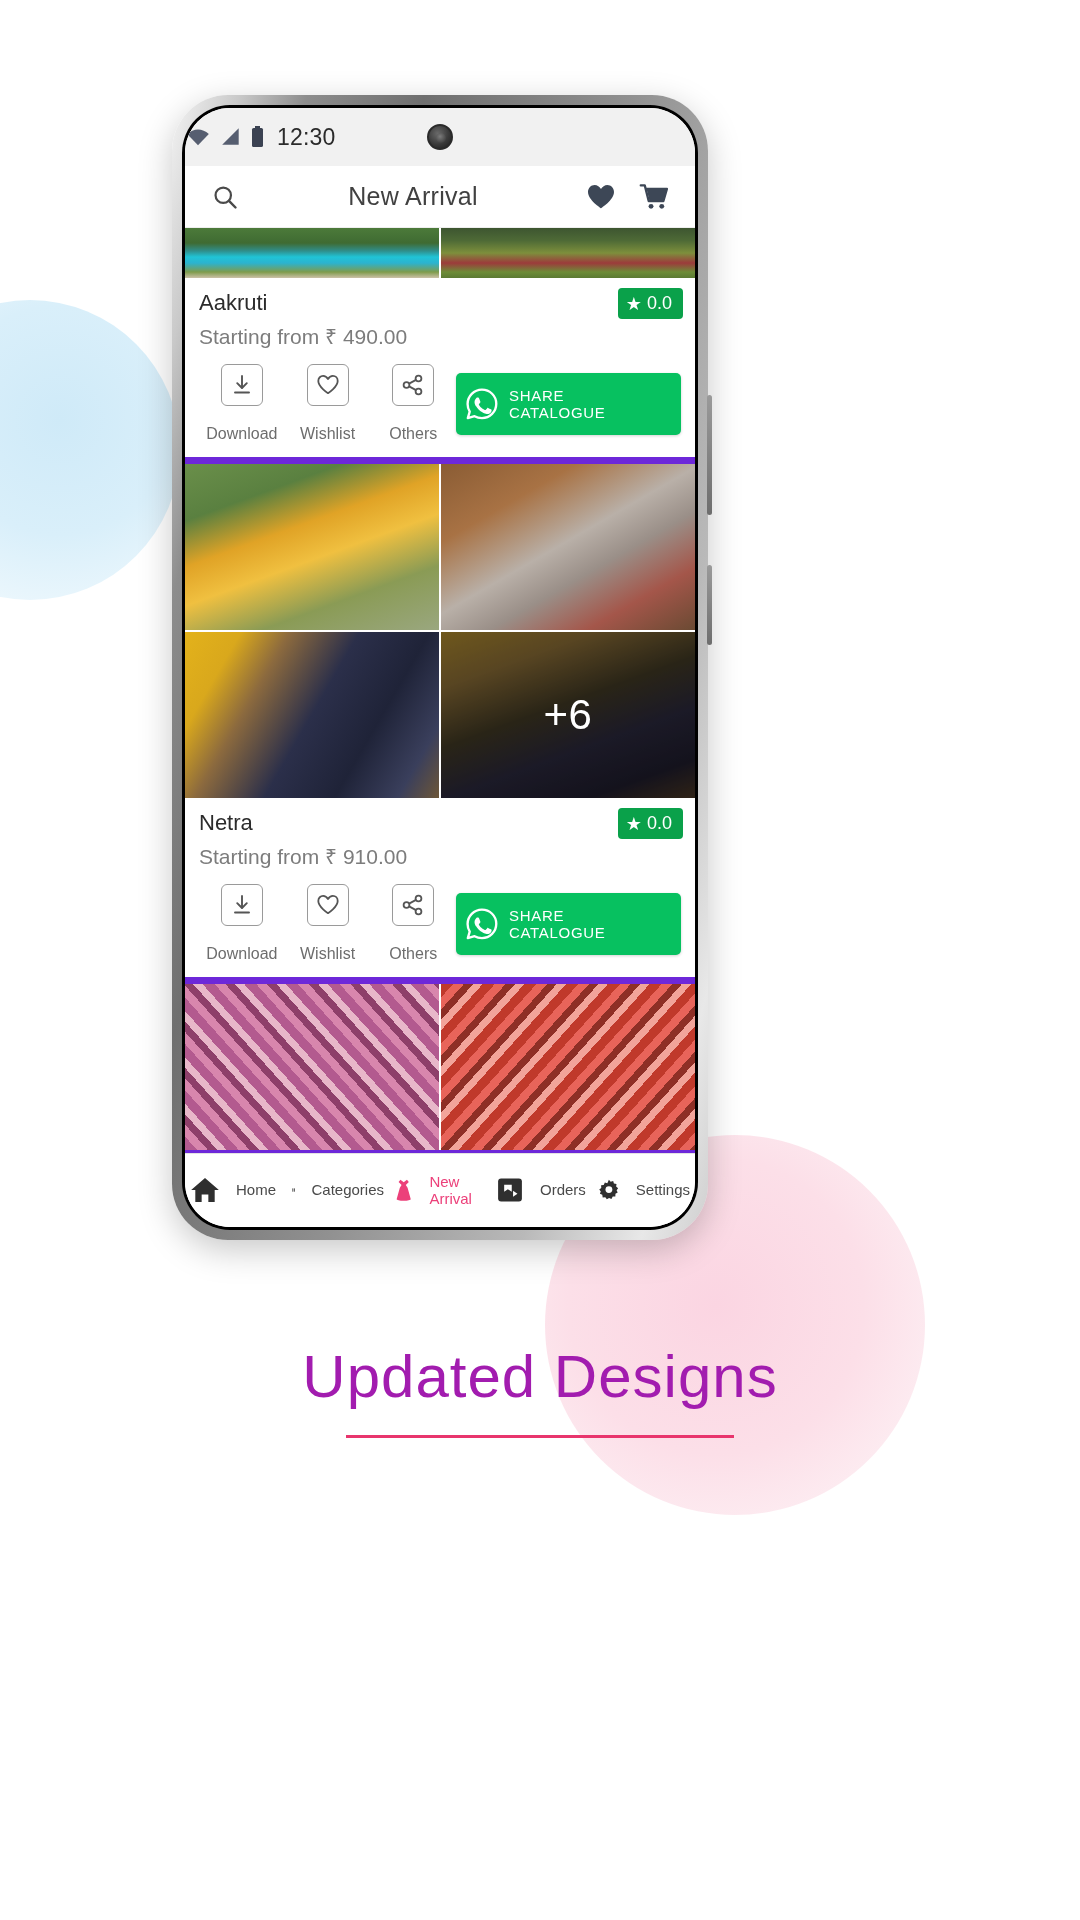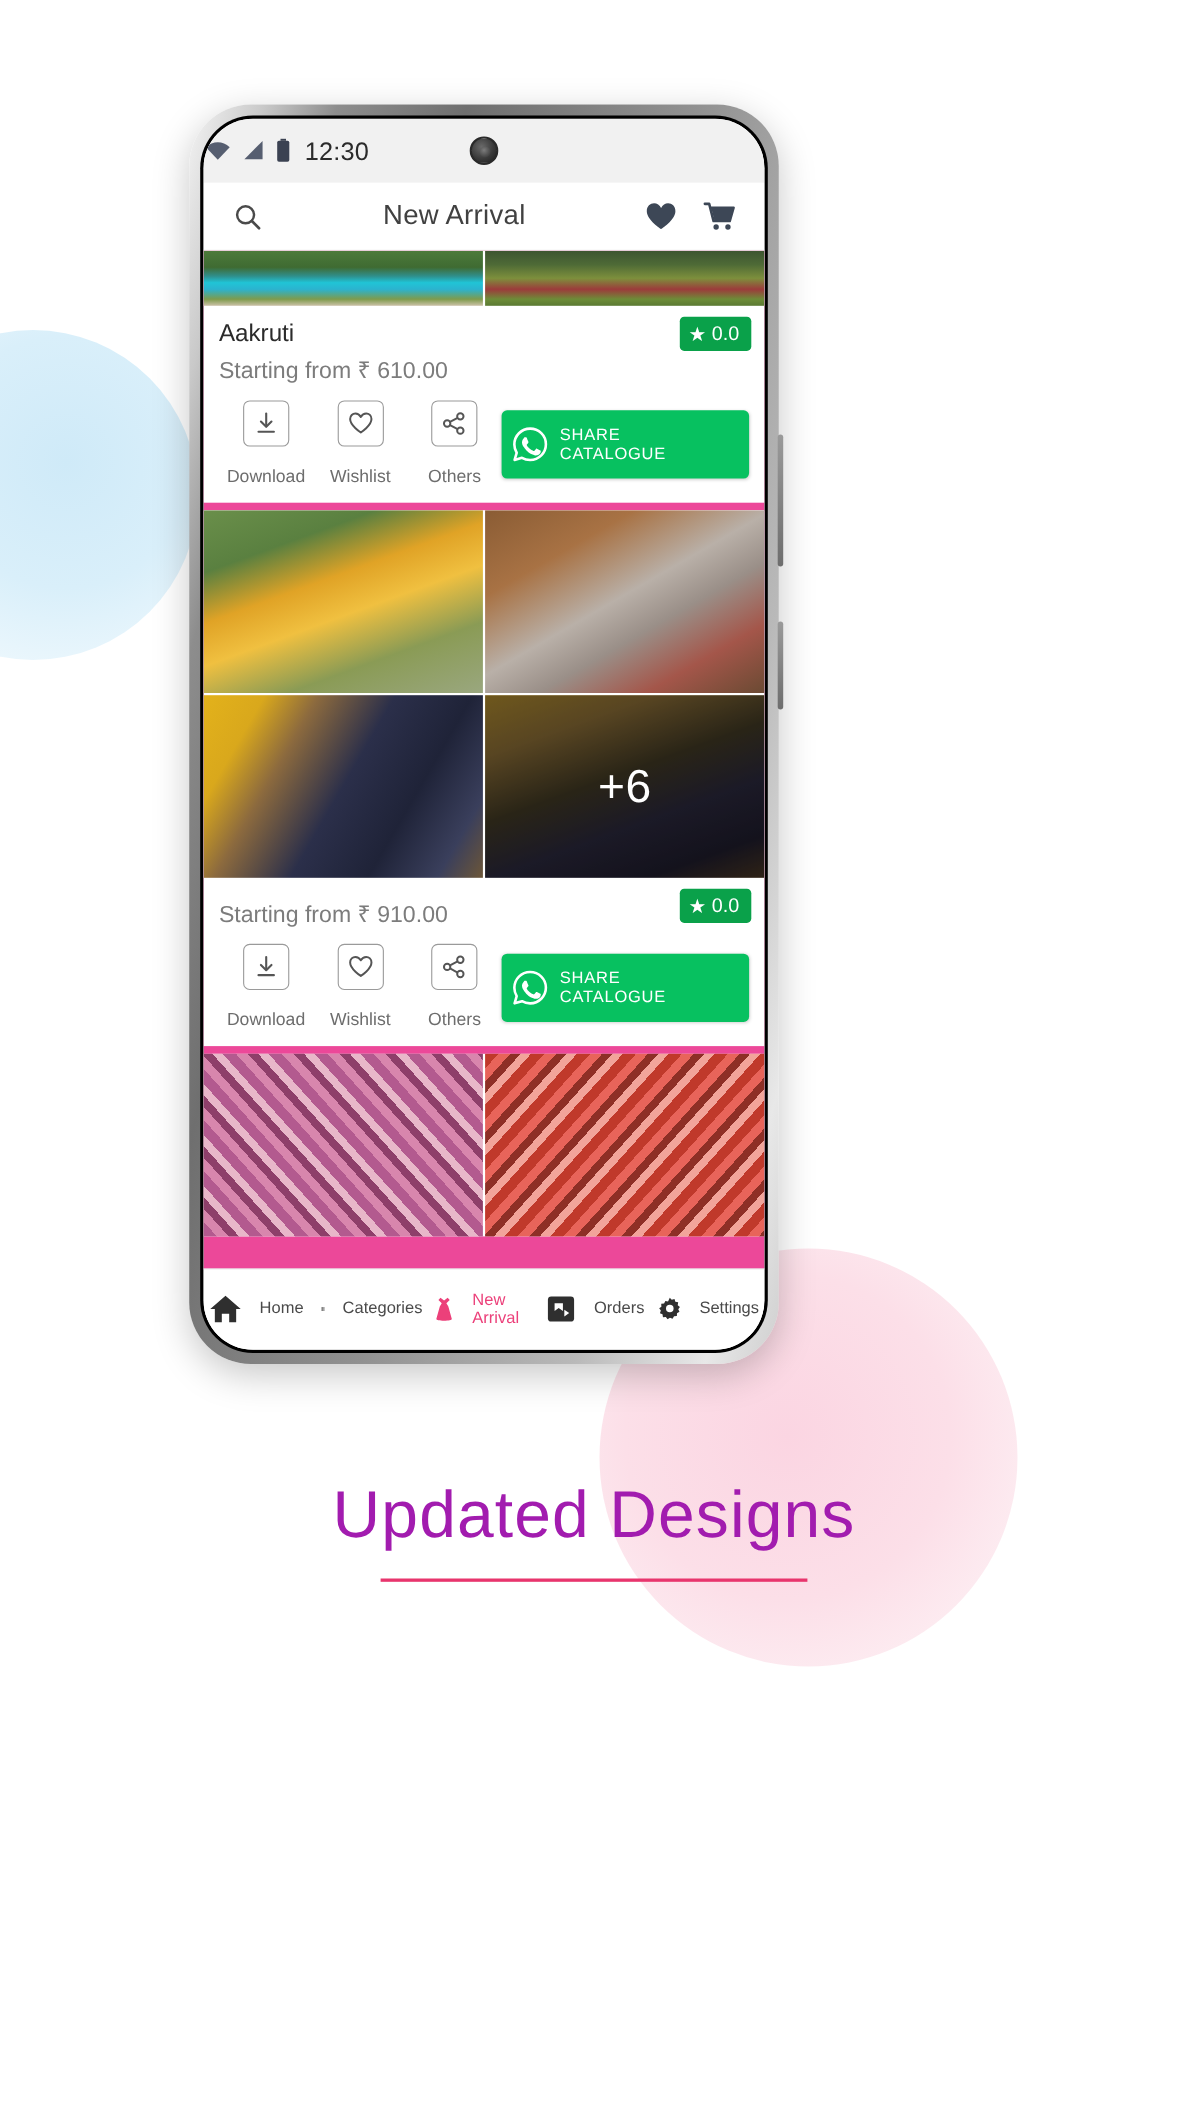--- a/index.html
+++ b/index.html
@@ -75,21 +75,21 @@
     border-bottom: 1px solid #eee;
   }
   .appbar .title {
     flex: 1; text-align: center; font-size: 25px; color: #414141;
     font-weight: 400; letter-spacing: .3px;
   }
   .appbar .ic { width: 44px; height: 44px; display:flex; align-items:center; justify-content:center; }
   .appbar .right { display: flex; gap: 10px; }
 
   
-  .body { position: relative; height: calc(100% - 58px - 62px - 74px); overflow: hidden; background: #ec4899; }
+  .body { position: relative; height: calc(100% - 58px - 62px - 74px); overflow: hidden; background: #6d28d9; }
 
   .card { background: #fff; margin-bottom: 7px; }
   .grid {
     display: grid; grid-template-columns: 1fr 1fr;
     gap: 2px; background: #fff;
   }
   .tile { position: relative; height: 166px; overflow: hidden; }
   .tile .overlay {
     position: absolute; inset: 0; display: flex; align-items: center; justify-content: center;
     color: #fff; font-size: 42px; font-weight: 400; background: rgba(0,0,0,0.28);
@@ -197,21 +197,21 @@
 
         <div class="body">
 
           <div class="card">
             <div class="grid clip-top">
               <div class="tile" style="background:linear-gradient(180deg,#4c7a3a 0%,#3f6b32 30%,#2f8f8c 46%,#20c4d6 58%,#2bb3cf 70%,#7e9b4c 88%,#ccc1a8 100%);"></div>
               <div class="tile" style="background:linear-gradient(180deg,#3d5530 0%,#4e6a36 25%,#7d8f3c 50%,#9c3b3b 70%,#6d8c38 88%,#5b7a33 100%);"></div>
             </div>
             <div class="meta">
               <div class="name">Aakruti</div>
-              <div class="price">Starting from ₹ 610.00</div>
+              <div class="price">Starting from ₹ 490.00</div>
               <div class="rating">
                 <span class="star">★</span>
                 <span>0.0</span>
               </div>
             </div>
             <div class="actions">
               <div class="act">
                 <div class="box">
                   <svg width="24" height="24" viewBox="0 0 24 24">
                     <line x1="12" y1="3" x2="12" y2="14.5" stroke="#555" stroke-width="1.9" stroke-linecap="round"></line>
@@ -254,20 +254,21 @@
           <div class="card">
             <div class="grid">
               <div class="tile" style="background:linear-gradient(160deg,#6a8f4a 0%,#5a8040 22%,#e0a326 40%,#f0c040 55%,#8a9b55 75%,#9aa77f 100%);"></div>
               <div class="tile" style="background:linear-gradient(150deg,#8a5c34 0%,#a87244 25%,#b9b0a8 48%,#9a8f88 62%,#a4564a 80%,#6b4a33 100%);"></div>
               <div class="tile" style="background:linear-gradient(120deg,#e3b21b 0%,#d9a81c 16%,#8c6a3e 30%,#2b2f4a 50%,#1f2338 70%,#3a3f5c 88%,#6c5638 100%);"></div>
               <div class="tile" style="background:linear-gradient(160deg,#9a7a28 0%,#7a6030 22%,#3a3320 45%,#262436 65%,#1c1a28 85%,#41301f 100%);">
                 <div class="overlay">+6</div>
               </div>
             </div>
             <div class="meta">
+              <div class="name">Netra</div>
               <div class="price">Starting from ₹ 910.00</div>
               <div class="rating">
                 <span class="star">★</span>
                 <span>0.0</span>
               </div>
             </div>
             <div class="actions">
               <div class="act">
                 <div class="box">
                   <svg width="24" height="24" viewBox="0 0 24 24">

